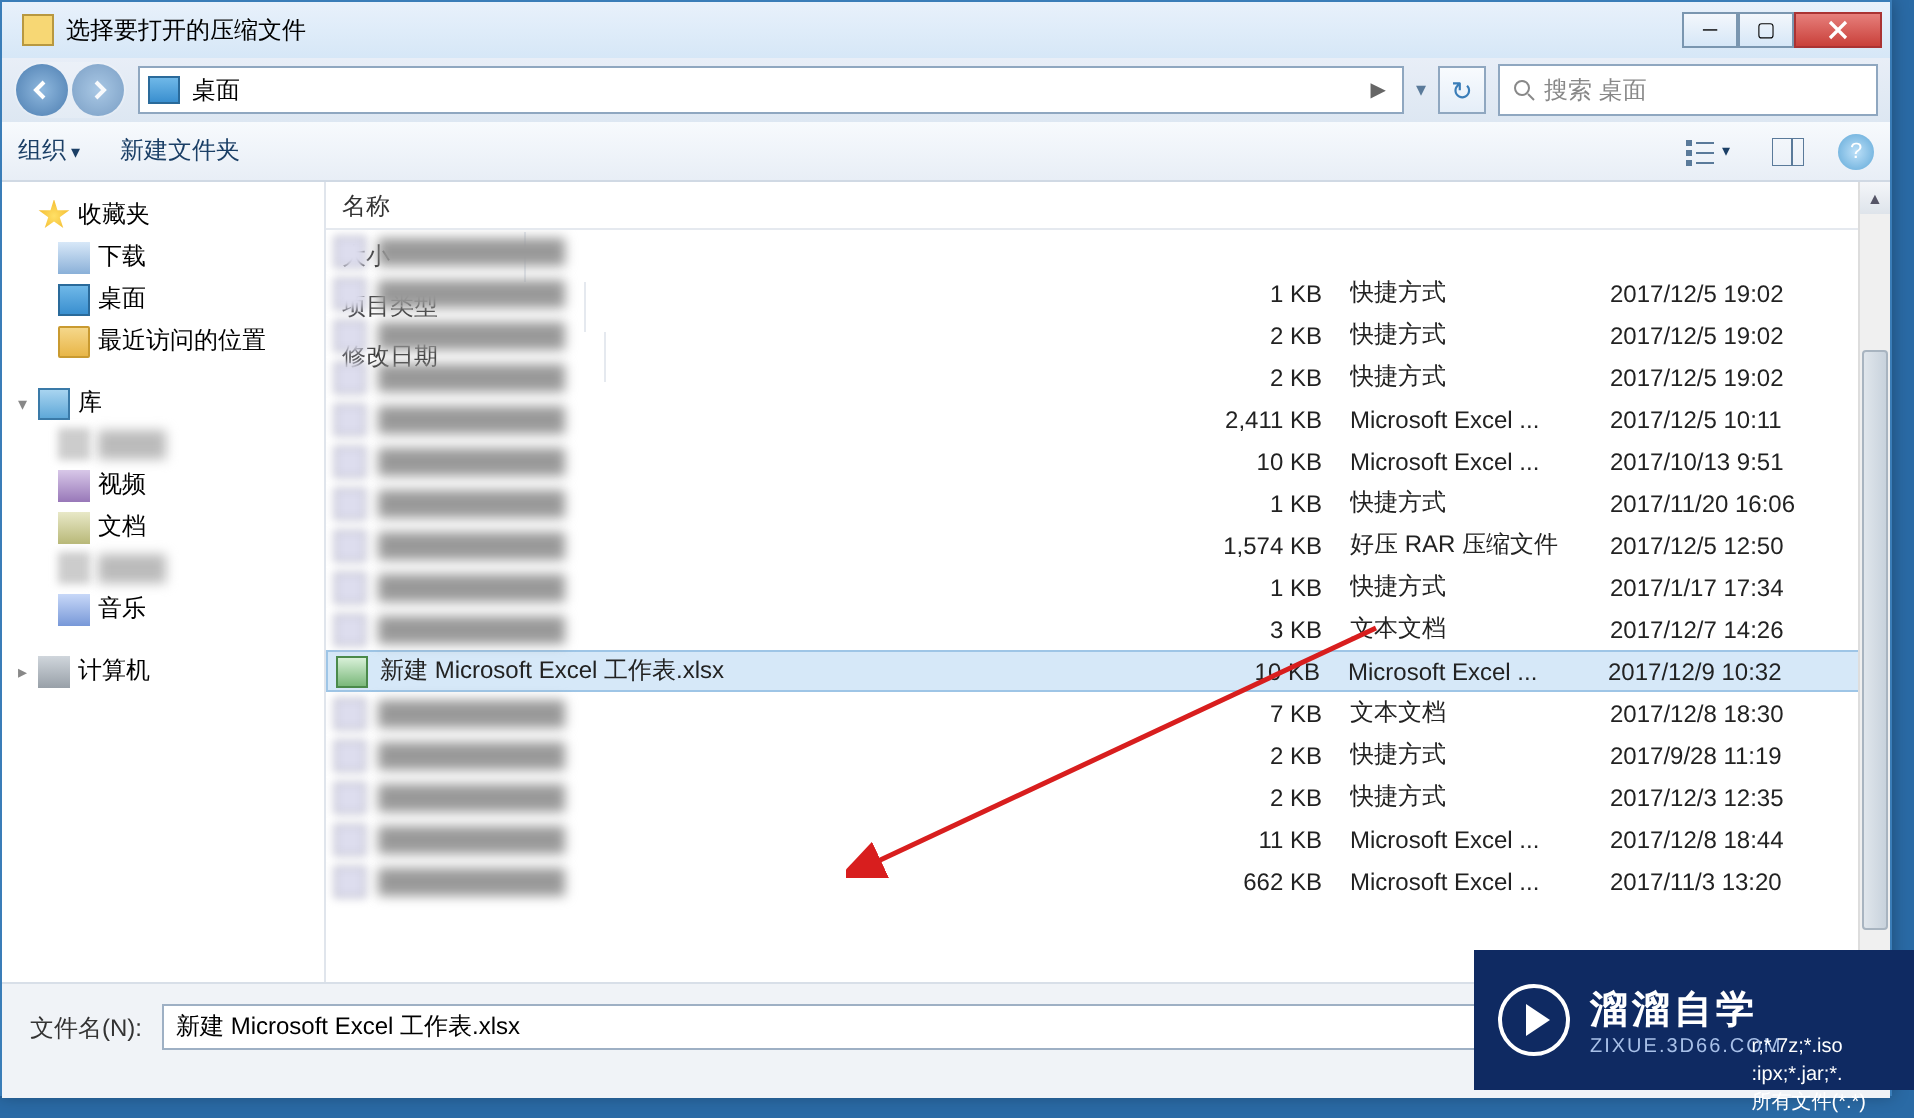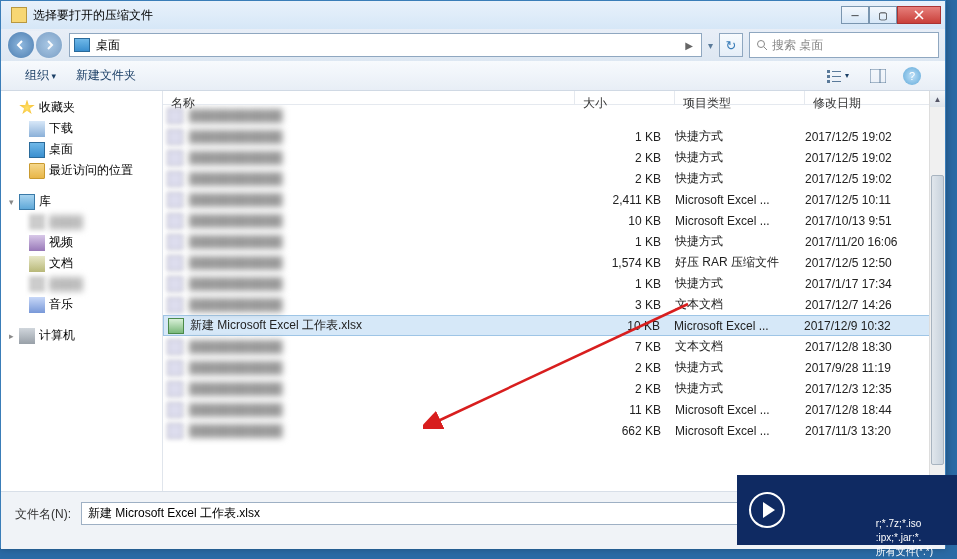--- a/index.html
+++ b/index.html
@@ -19,21 +19,21 @@
     .nav-circle { width: 26px; height: 26px; border-radius: 50%; background: radial-gradient(#8fb8de,#4c7db0); display: flex; align-items: center; justify-content: center; color: #fff; }
     .nav-circles { display: flex; gap: 2px; background: rgba(255,255,255,.2); border-radius: 14px; padding: 1px; }
     .addr-box { flex: 1; height: 24px; background: #fff; border: 1px solid #8fa7c0; display: flex; align-items: center; padding: 0 4px; }
     .addr-icon { width: 16px; height: 14px; background: linear-gradient(#6fb8e8,#3a8fcf); margin-right: 6px; border: 1px solid #2a6a9a; }
     .addr-text { font-size: 12px; flex: 1; }
     .addr-arrow { color: #666; padding: 0 4px; font-size: 10px; }
     .addr-refresh { width: 24px; height: 24px; border: 1px solid #8fa7c0; background: linear-gradient(#f8fbfe,#e5eef8); display: flex; align-items: center; justify-content: center; color: #3a7db8; font-size: 13px; }
     .search-box { width: 190px; height: 24px; background: #fff; border: 1px solid #8fa7c0; display: flex; align-items: center; padding: 12px 6px; color: #888; font-size: 12px; }
     .search-box svg { width: 12px; height: 12px; margin-right: 4px; }
     
-    .toolbar { height: 30px; background: linear-gradient(#f7fafd, #e8eef6); border-bottom: 1px solid #d0d9e4; display: flex; align-items: center; padding: 0 24px; gap: 20px; font-size: 12px; color: #1b3f66; }
+    .toolbar { height: 30px; background: linear-gradient(#f7fafd, #e8eef6); border-bottom: 1px solid #d0d9e4; display: flex; align-items: center; padding: 0 8px; gap: 20px; font-size: 12px; color: #1b3f66; }
     .tb-dropdown::after { content: " ▾"; font-size: 9px; }
     .tb-right { margin-left: auto; display: flex; gap: 10px; align-items: center; }
     .view-btn { width: 30px; height: 20px; display: flex; align-items: center; justify-content: center; }
     .help-btn { width: 18px; height: 18px; border-radius: 50%; background: radial-gradient(#bde0f8,#5fa8d8); color: #fff; font-size: 11px; display: flex; align-items: center; justify-content: center; }
     
     .body { display: flex; height: 400px; }
     
     .sidebar { width: 162px; border-right: 1px solid #e0e5ec; padding: 6px 0; overflow: hidden; }
     .side-group { margin-bottom: 10px; }
     .side-head { display: flex; align-items: center; padding: 2px 8px 2px 8px; font-size: 12px; }
@@ -46,21 +46,21 @@
     .ic-desktop { background: linear-gradient(#6fb8e8,#3a8fcf); border: 1px solid #2a6a9a; }
     .ic-lib { background: linear-gradient(#a8d4f0,#5fa8d8); border: 1px solid #3a7aa8; }
     .ic-video { background: linear-gradient(#d8c8e8,#9878b8); }
     .ic-pic { background: linear-gradient(#c8e8d8,#78b898); }
     .ic-doc { background: linear-gradient(#e8e8c8,#b8b878); }
     .ic-music { background: linear-gradient(#c8d8f8,#7898d8); }
     .ic-pc { background: linear-gradient(#d0d6dc,#98a0a8); }
     .ic-downloads { background: linear-gradient(#d8e8f8,#8ab0d8); }
     
     .maincol { flex: 1; position: relative; }
-    .col-headers { height: 14px; border-bottom: 1px solid #e5e9ef; display: flex; font-size: 12px; color: #333; }
+    .col-headers { height: 24px; border-bottom: 1px solid #e5e9ef; display: flex; font-size: 12px; color: #333; flex-direction: column; }
     .ch { padding: 4px 8px; border-right: 1px solid #e5e9ef; }
     .ch.name { flex: 1; min-width: 310px; }
     .ch.size { width: 100px; text-align: left; }
     .ch.type { width: 130px; }
     .ch.date { width: 140px; }
     
     .filelist { overflow-y: auto; height: 374px; position: relative; }
     .frow { display: flex; align-items: center; height: 21px; font-size: 12px; color: #222; }
     .frow.sel { background: #d6e8f8; border: 1px solid #9ec5e6; }
     .fc-icon { width: 24px; display: flex; justify-content: center; }
@@ -394,19 +394,23 @@
 
   <div class="footer">
     <span class="fn-label">文件名(N):</span>
     <input class="fn-input" value="新建 Microsoft Excel 工作表.xlsx" style="">
   </div>
 
 </div>
 
 <div class="watermark">
   <div class="wm-logo"></div>
+  <div class="wm-text">
+    <span class="cn">溜溜自学</span>
+    <span class="en">ZIXUE.3D66.COM</span>
+  </div>
 </div>
 
 <div class="filter-hints">
   <div>r;*.7z;*.iso</div>
   <div>:ipx;*.jar;*.</div>
   <div>所有文件(*.*)</div>
 </div>
 
 </body></html>

